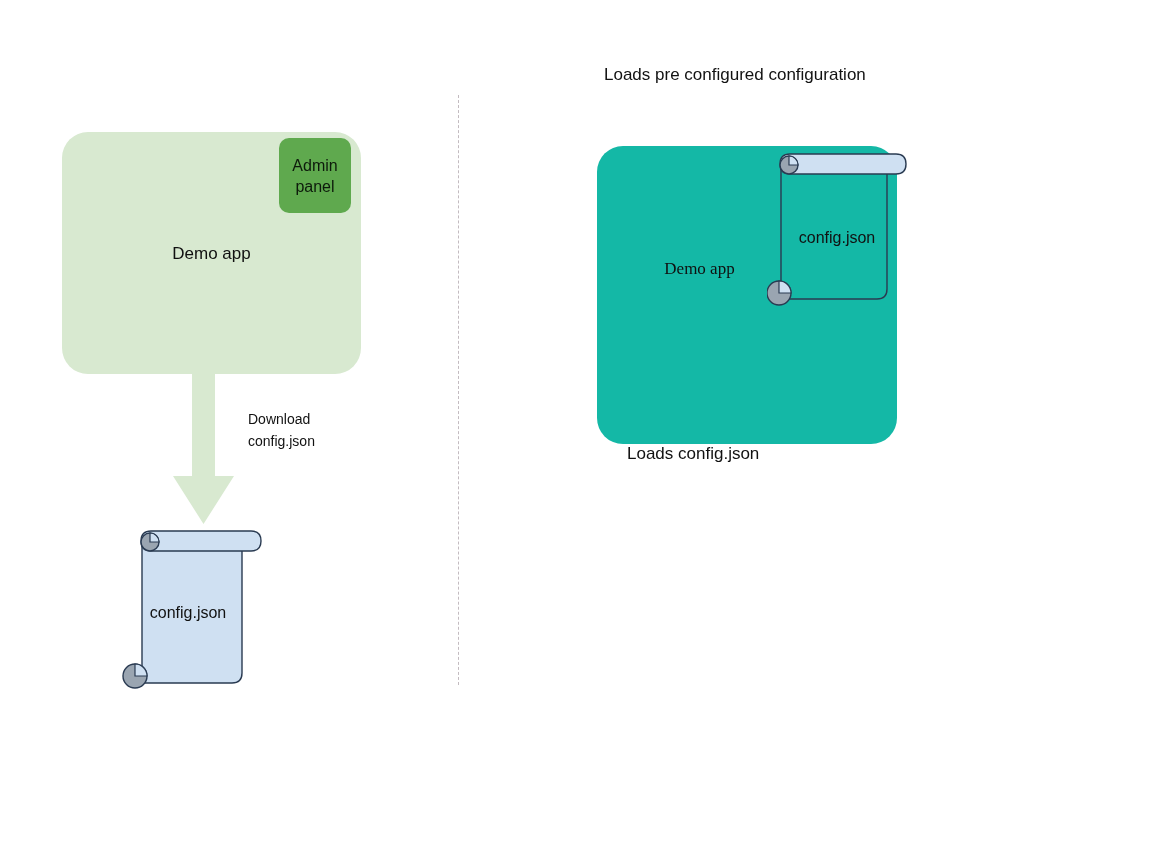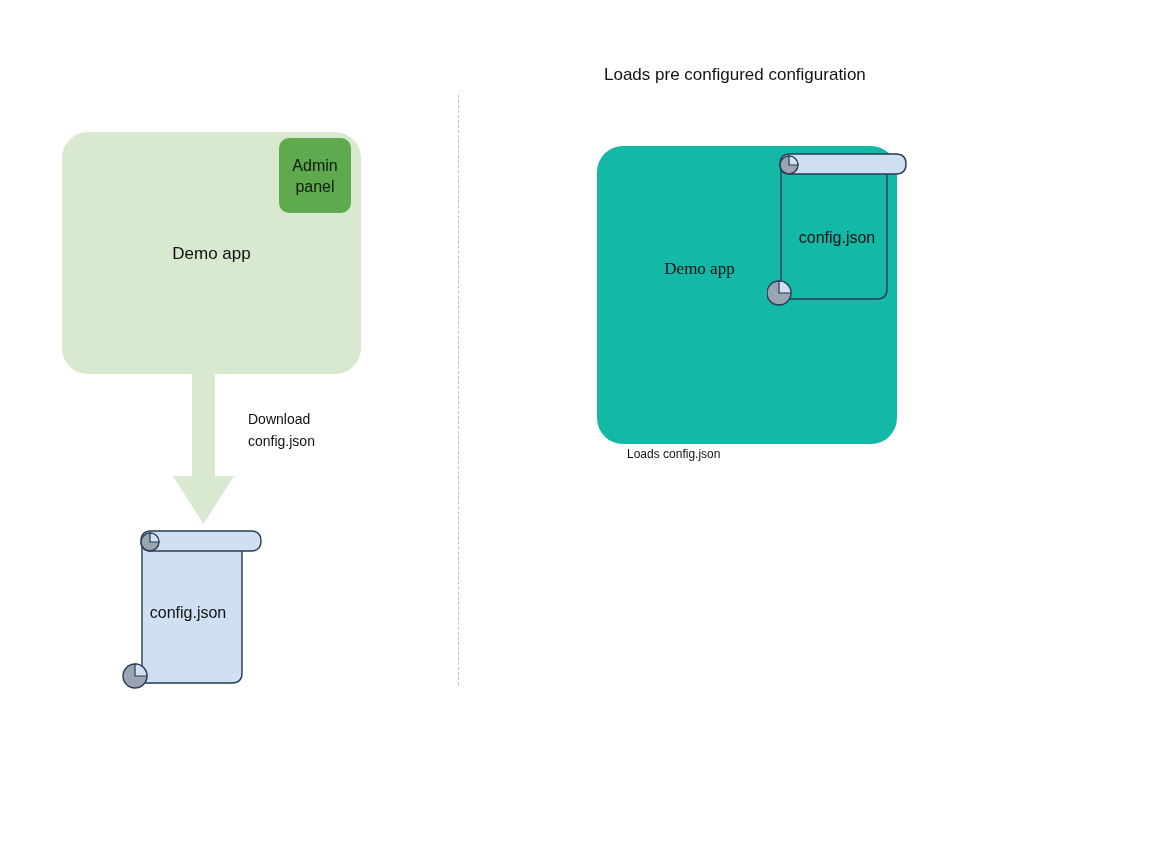--- a/index.html
+++ b/index.html
@@ -161,21 +161,21 @@
     top: 75px;
     left: 18px;
     right: 28px;
   }
 
   
   #loads-caption {
     position: absolute;
     left: 627px;
     top: 443px;
-    font-size: 12px;
+    font-size: 17px;
     line-height: 22px;
     color: #111111;
     white-space: nowrap;
   }
 </style>
 </head>
 <body>
 
 <div class="canvas">
 

